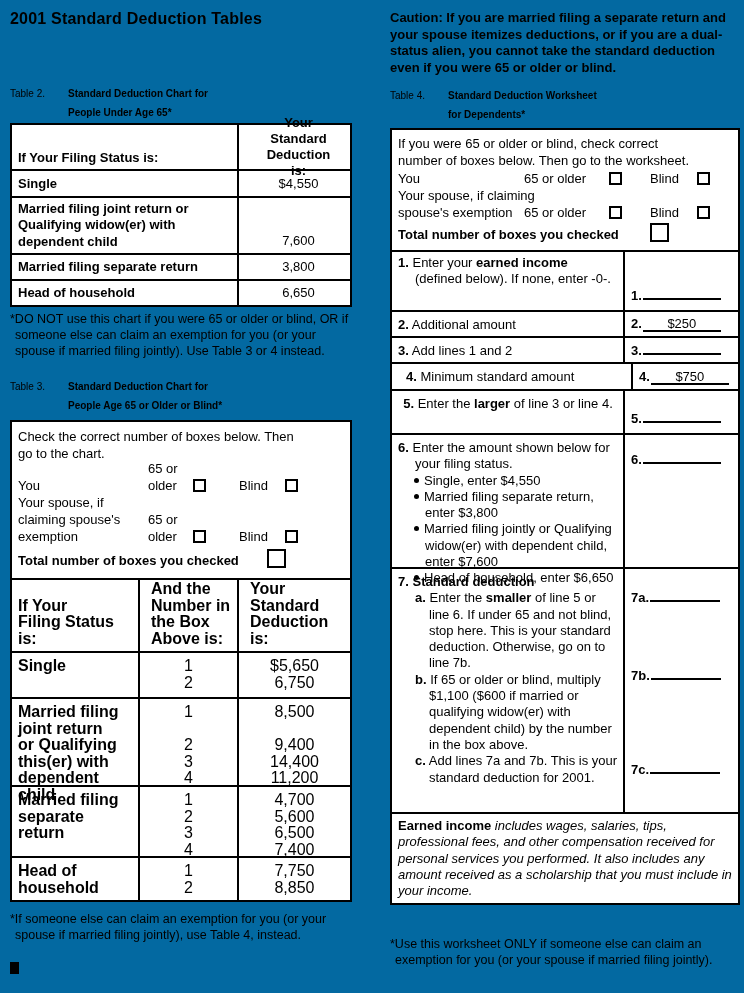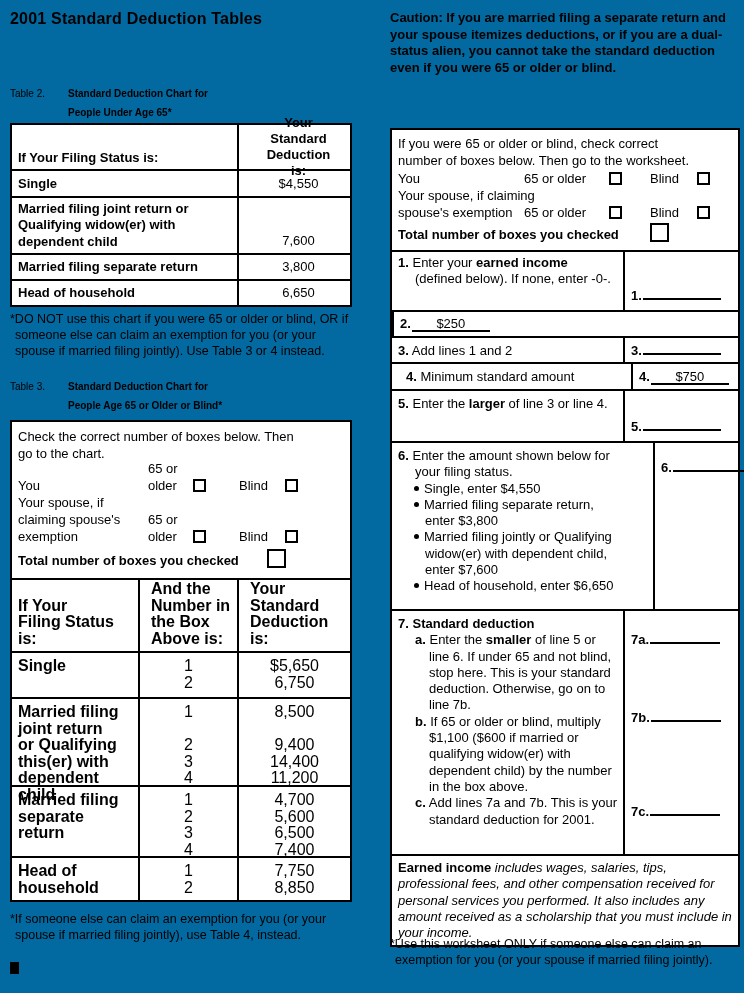--- a/index.html
+++ b/index.html
@@ -252,20 +252,27 @@
       </div>
     </div>
 
     <div class="footnote" style="top:911px; width:344px;">*If someone else can claim an exemption for you (or your spouse if married filing jointly), use Table 4, instead.</div>
   </div>
 
   <div class="col col-right">
 
     <div class="caution">Caution: If you are married filing a separate return and your spouse itemizes deductions, or if you are a dual-status alien, you cannot take the standard deduction even if you were 65 or older or blind.</div>
 
+    <div class="caption" style="top:86px;">
+      <span class="cap-prefix">Table 4.</span>
+      <span class="cap-text">
+        <span>Standard Deduction Worksheet</span><br>
+        <span>for Dependents*</span>
+      </span>
+    </div>
 
     <div class="box t4box">
 
       <div class="checksec t4check">
         <span class="abs" style="left:6px; top:5px;">If you were 65 or older or blind, check correct</span>
         <span class="abs" style="left:6px; top:22px;">number of boxes below. Then go to the worksheet.</span>
 
         <span class="abs" style="left:6px;   top:40px;">You</span>
         <span class="abs" style="left:132px; top:40px;">65 or older</span>
         <span class="abs cb" style="left:217px; top:42px;"></span>
@@ -286,20 +293,23 @@
       <div class="ws-row" style="height:60px;">
         <div class="ws-left">
           <div class="ws-item"><span class="ws-num">1.</span> <span><span>Enter your </span><span style="font-weight: bold;">earned income</span><span> (defined below). If none, enter -0-.</span></span></div>
         </div>
         <div class="ws-right">
           <div class="ws-entry entry-bottom"><span class="ws-lab">1.</span><span class="uline"></span></div>
         </div>
       </div>
 
       <div class="ws-row" style="height:26px;">
+        <div class="ws-left" style="padding-top:5px;">
+          <div class="ws-item"><span class="ws-num">2.</span> <span>Additional amount</span></div>
+        </div>
         <div class="ws-right">
           <div class="ws-entry entry-bottom" style="bottom:4px;"><span class="ws-lab">2.</span><span class="uline val"><span>$250</span></span></div>
         </div>
       </div>
 
       <div class="ws-row" style="height:26px;">
         <div class="ws-left" style="padding-top:5px;">
           <div class="ws-item"><span class="ws-num">3.</span> <span>Add lines 1 and 2</span></div>
         </div>
         <div class="ws-right">
@@ -309,30 +319,30 @@
 
       <div class="ws-row" style="height:27px;padding-left:8px;">
         <div class="ws-left" style="padding-top:5px;">
           <div class="ws-item"><span class="ws-num">4.</span> <span>Minimum standard amount</span></div>
         </div>
         <div class="ws-right">
           <div class="ws-entry entry-bottom" style="bottom:4px;"><span class="ws-lab">4.</span><span class="uline val"><span>$750</span></span></div>
         </div>
       </div>
 
-      <div class="ws-row" style="height:52px;">
+      <div class="ws-row" style="height:44px;text-align:center;">
         <div class="ws-left" style="padding-top:5px;">
           <div class="ws-item"><span class="ws-num">5.</span> <span><span>Enter the </span><span style="font-weight: bold;">larger</span><span> of line 3 or line 4.</span></span></div>
         </div>
         <div class="ws-right">
           <div class="ws-entry entry-bottom"><span class="ws-lab">5.</span><span class="uline"></span></div>
         </div>
       </div>
 
-      <div class="ws-row" style="height:168px;gap:30px;">
+      <div class="ws-row" style="height:134px;">
         <div class="ws-left" style="padding-top:5px;">
           <div class="ws-item"><span class="ws-num">6.</span> <span>Enter the amount shown below for your filing status.</span></div>
           <div class="ws-bullet"><span class="dot"></span><span>Single, enter $4,550</span></div>
           <div class="ws-bullet"><span class="dot"></span><span>Married filing separate return, enter $3,800</span></div>
           <div class="ws-bullet"><span class="dot"></span><span>Married filing jointly or Qualifying widow(er) with dependent child, enter $7,600</span></div>
           <div class="ws-bullet"><span class="dot"></span><span>Head of household, enter $6,650</span></div>
         </div>
         <div class="ws-right">
           <div class="ws-entry" style="top:16px;"><span class="ws-lab">6.</span><span class="uline"></span></div>
         </div>

